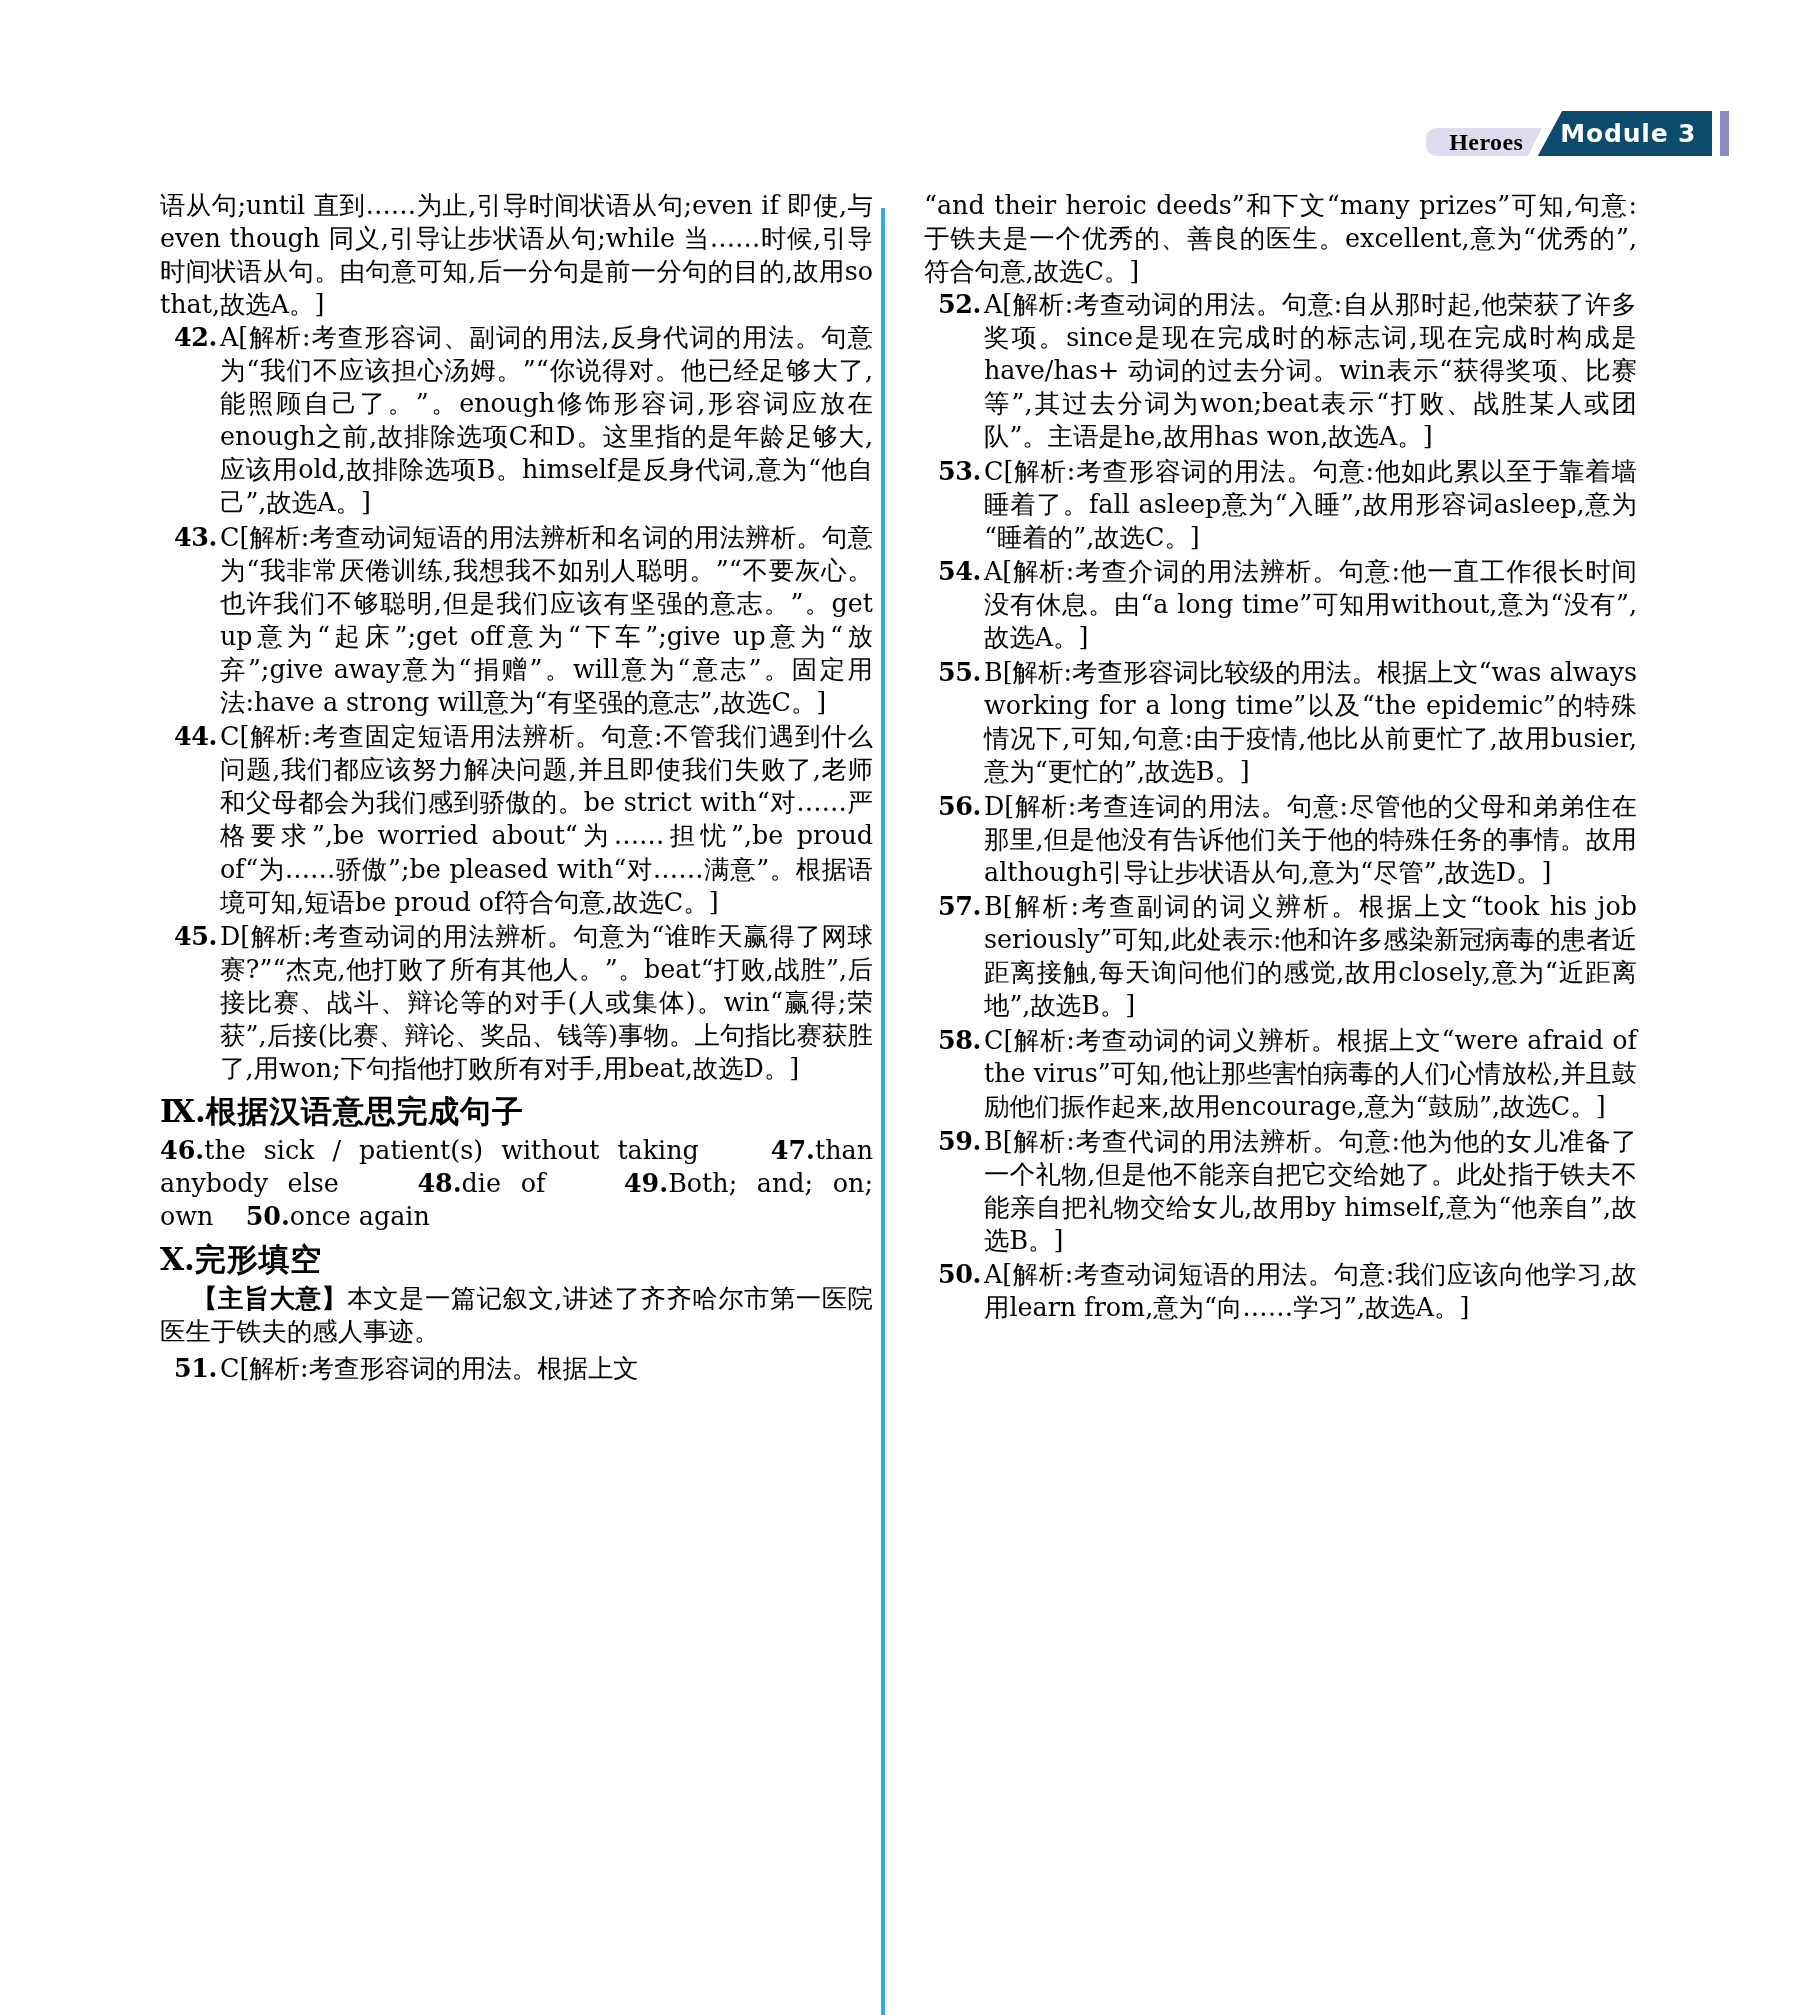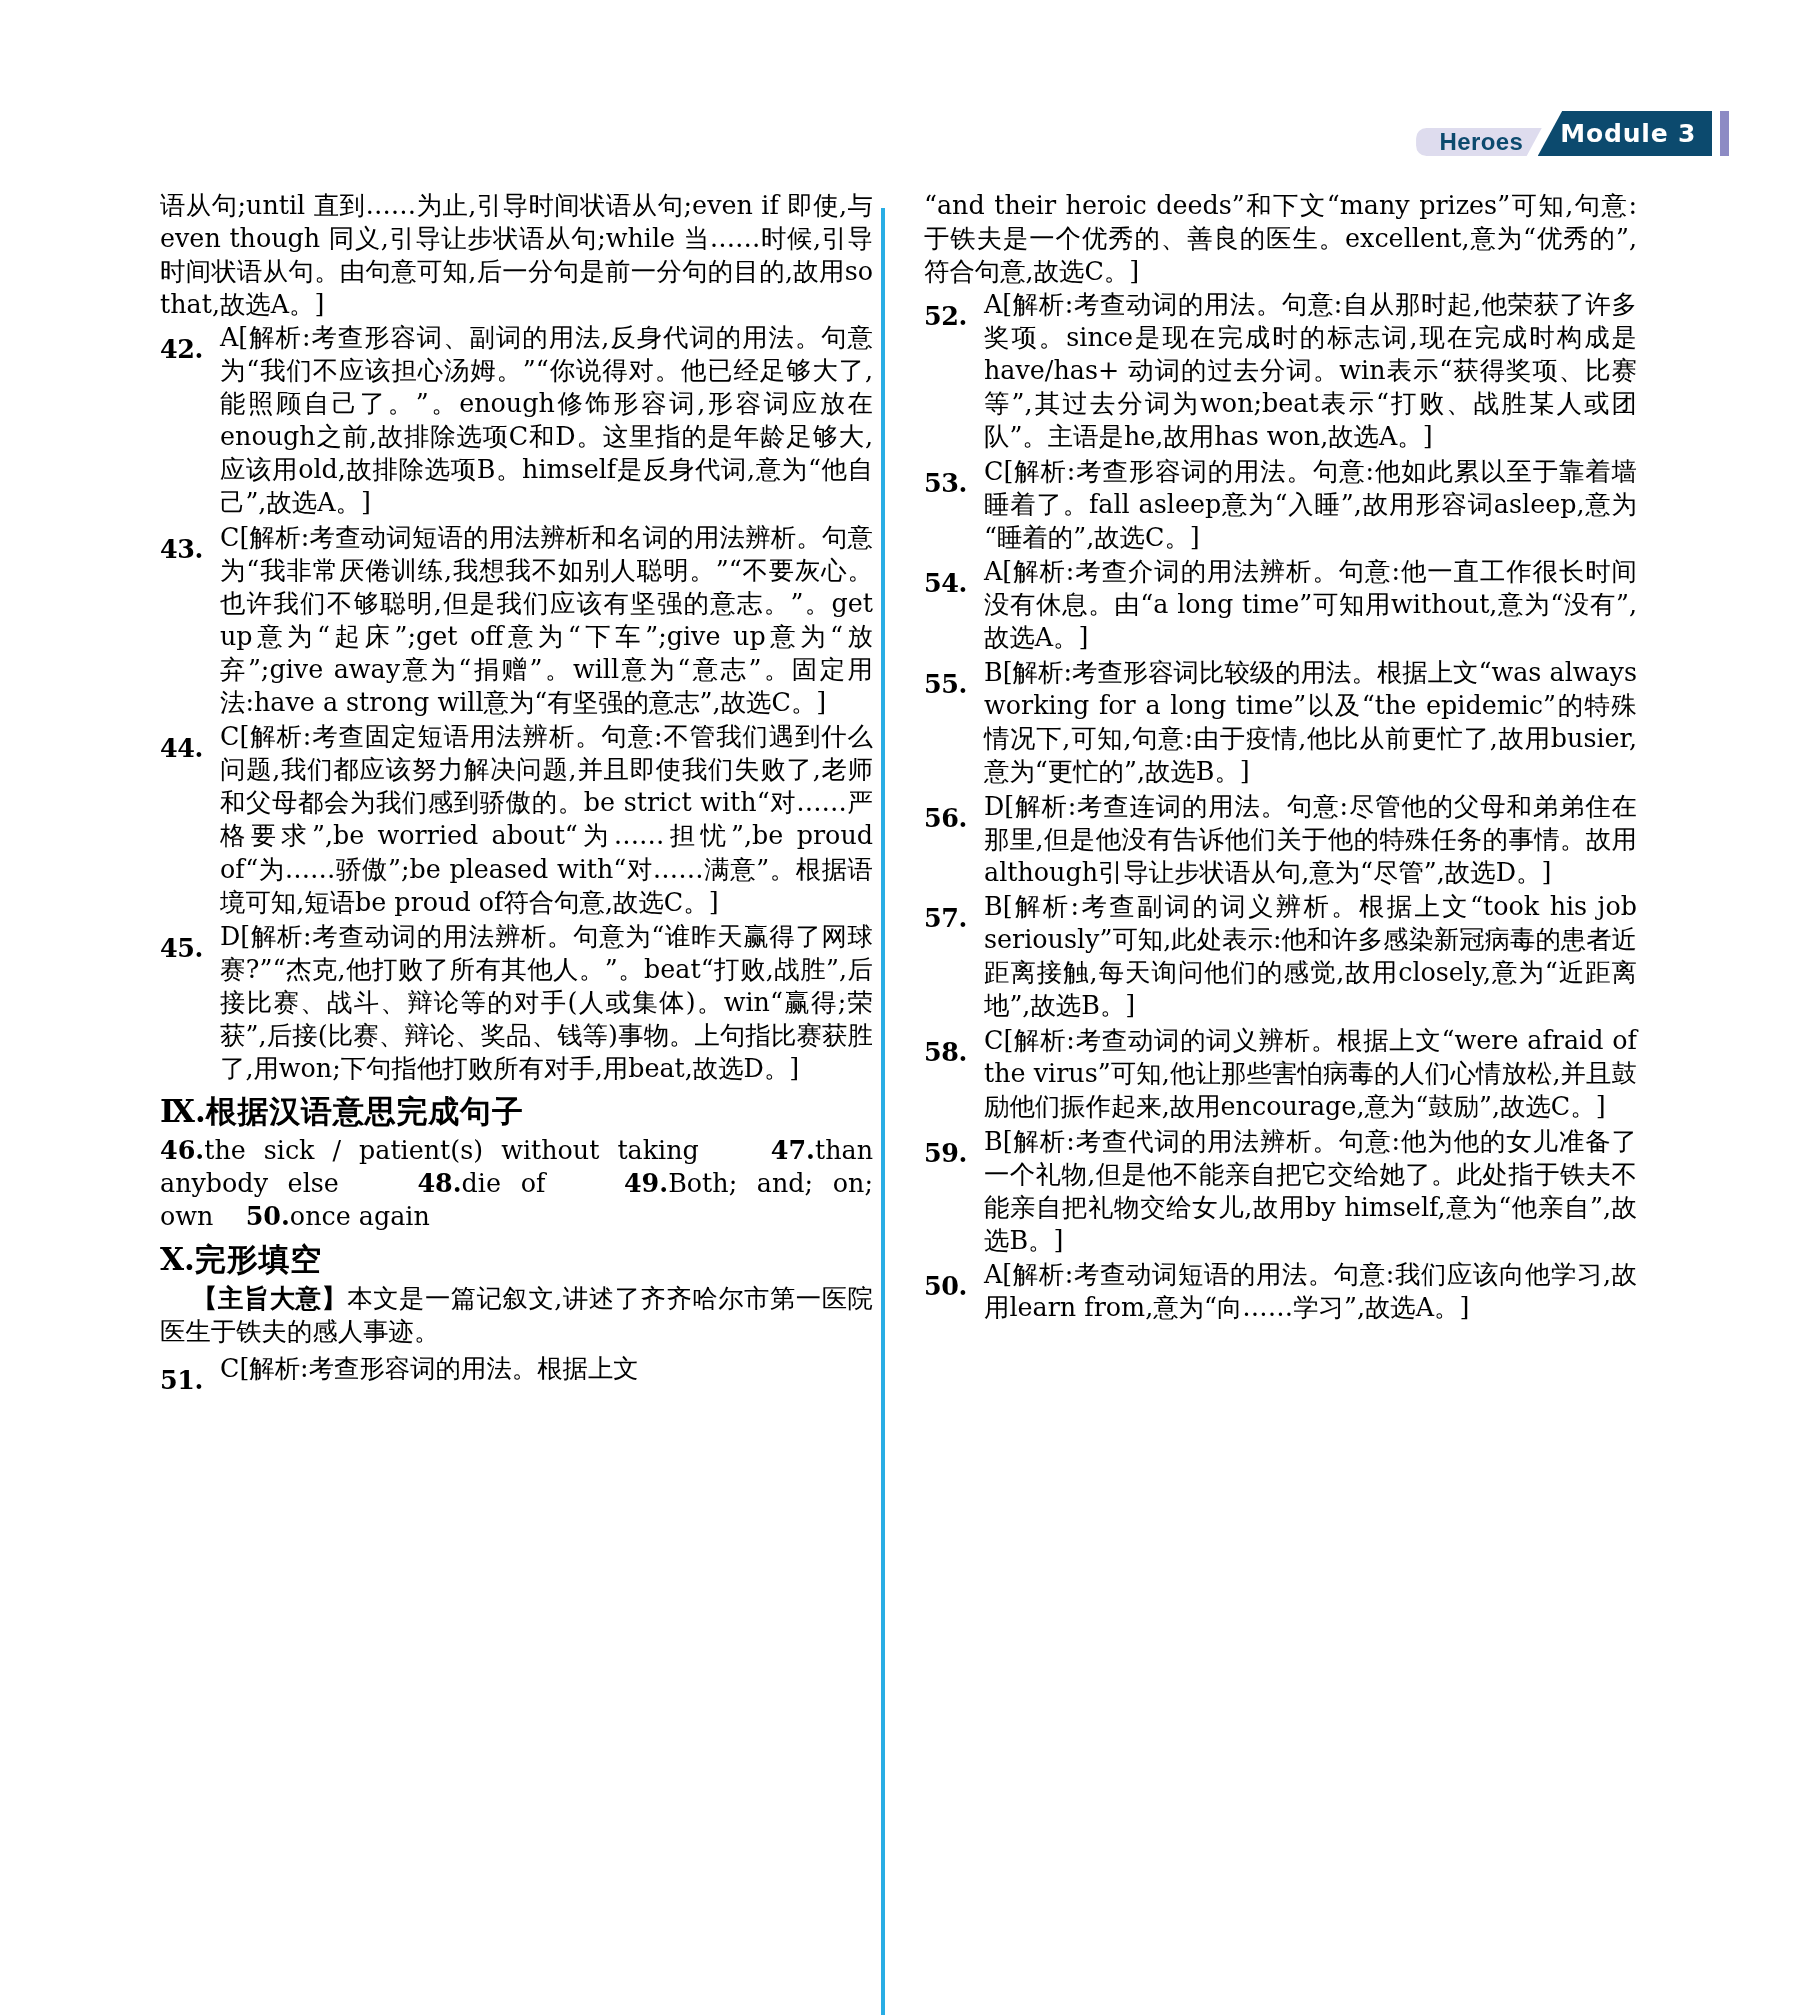--- a/index.html
+++ b/index.html
@@ -17,22 +17,22 @@
   .page-header{
     position:absolute;
     top:111px;
     right:89px;
     height:45px;
     display:flex;
     align-items:stretch;
   }
   .hdr-heroes{
     background:#dedcee;
-    color:#0c4a6e;
-    font-family:Liberation Sans, sans-serif;
+    color:#000000;
+    font-family:Liberation Serif, serif;
     font-weight:700;
     font-size:24px;
     letter-spacing:0.4px;
     display:flex;
     align-items:center;
     justify-content:center;
     padding:0 18.5px 0 23.4px;
     border-radius:10.5px 0 0 10.5px;
     
     clip-path:polygon(0 0,100% 0,88% 100%,0 100%);
@@ -93,23 +93,23 @@
     margin:0 0 1.6px 0;
     text-indent:0;
     padding-left:60px;
     position:relative;
     text-align:justify;
     text-justify:inter-character;
   }
   .entry .num{
     position:absolute;
     left:0;
-    top:12px;
+    top:0;
     width:57px;
-    text-align:left;
+    text-align:right;
     font-family:"DejaVu Serif","Liberation Serif",serif;
     font-weight:700;
     font-size:25.4px;
     letter-spacing:-0.4px;
   }
   .cont{
     margin:0;
     text-align:justify;
     text-justify:inter-character;
     padding-left:60px;

